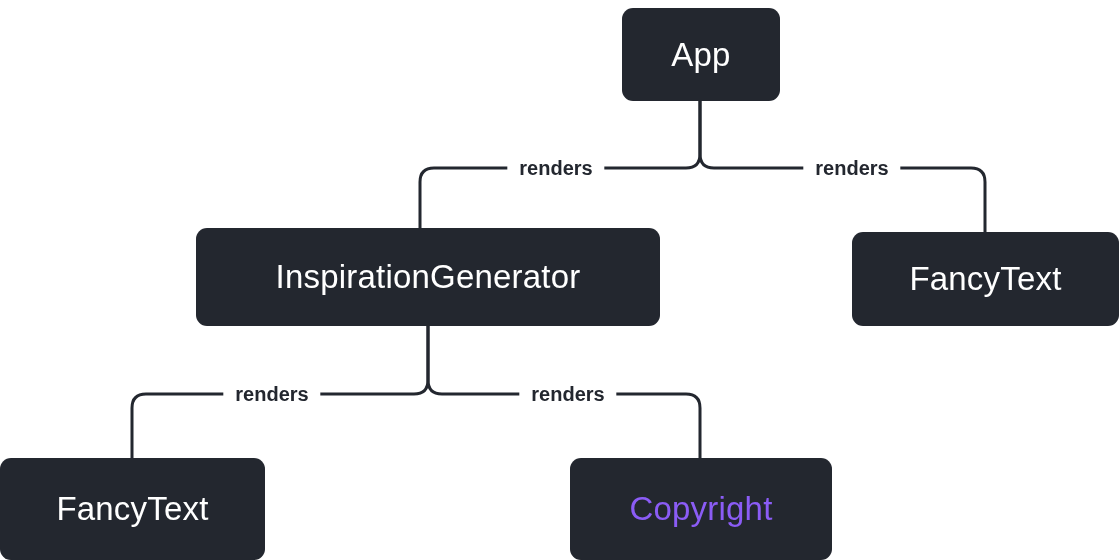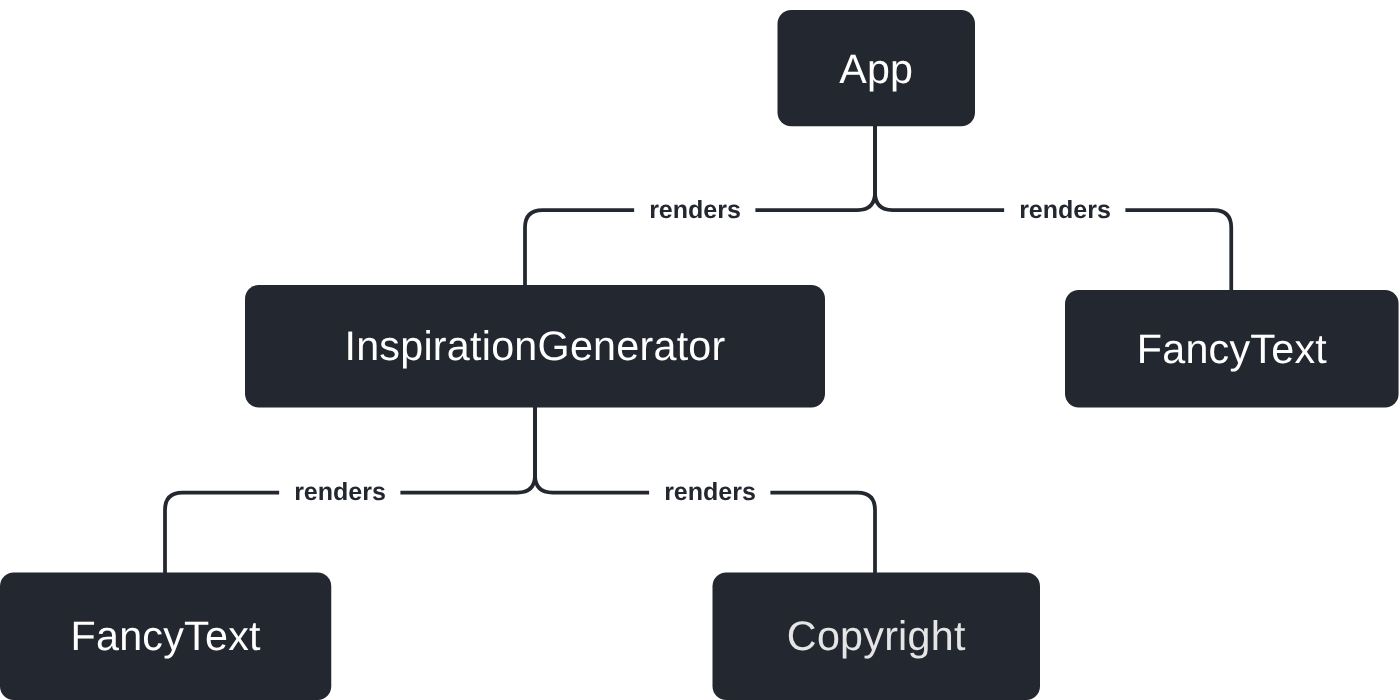--- a/index.html
+++ b/index.html
@@ -69,15 +69,15 @@
 
   <div class="edge-label edge-label-1" style="color: rgb(35, 39, 47); background: rgb(255, 255, 255);">renders</div>
   <div class="edge-label edge-label-2" style="color: rgb(35, 39, 47); background: rgb(255, 255, 255);">renders</div>
   <div class="edge-label edge-label-3" style="color: rgb(35, 39, 47); background: rgb(255, 255, 255);">renders</div>
   <div class="edge-label edge-label-4" style="color: rgb(35, 39, 47); background: rgb(255, 255, 255);">renders</div>
 
   <div class="node node-app" style="background: rgb(35, 39, 47); color: rgb(255, 255, 255);">App</div>
   <div class="node node-inspiration" style="background: rgb(35, 39, 47); color: rgb(255, 255, 255);">InspirationGenerator</div>
   <div class="node node-fancytext-right" style="background: rgb(35, 39, 47); color: rgb(255, 255, 255);">FancyText</div>
   <div class="node node-fancytext-left" style="background: rgb(35, 39, 47); color: rgb(255, 255, 255);">FancyText</div>
-  <div class="node node-copyright" style="background: rgb(35, 39, 47); color: #e5e5e5;">Copyright</div>
+  <div class="node node-copyright" style="background: rgb(35, 39, 47); color: #8b5cf6;">Copyright</div>
 
 </div>
 
 </body></html>

